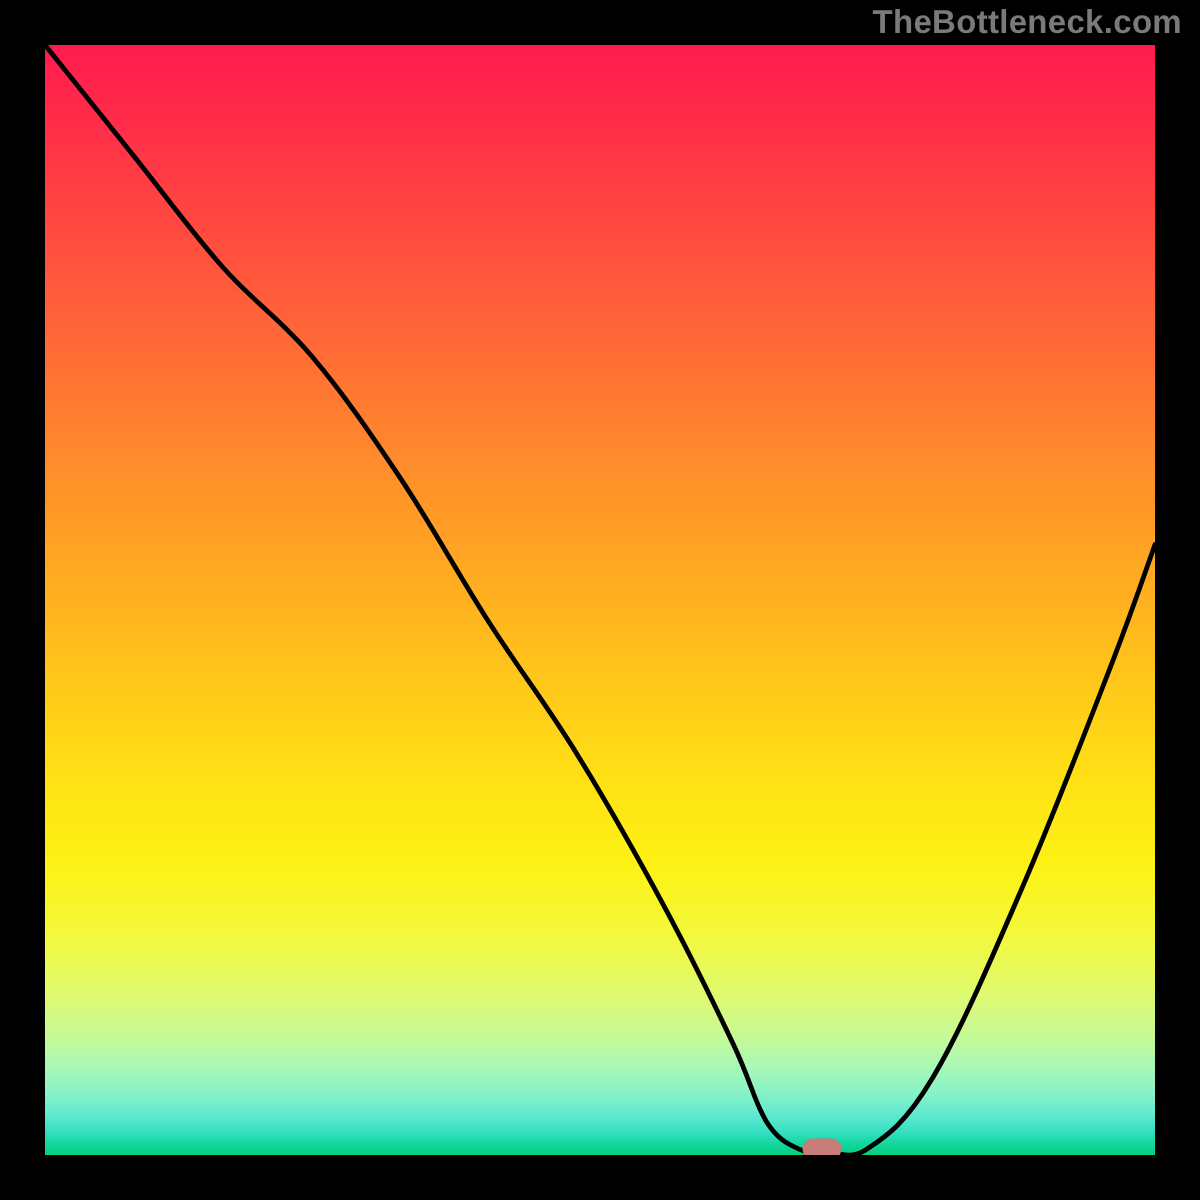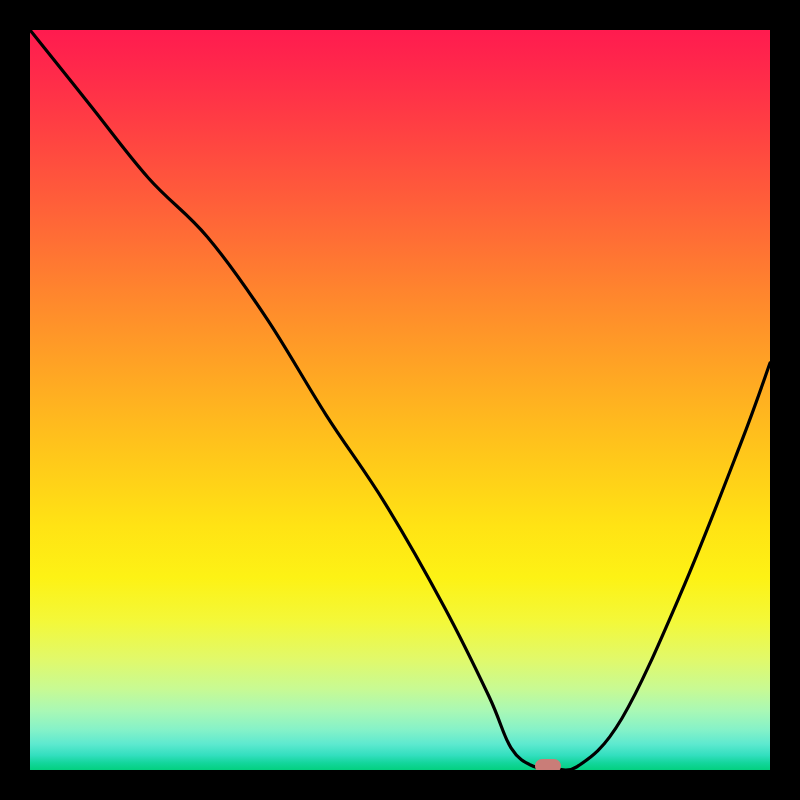--- a/index.html
+++ b/index.html
@@ -71,20 +71,21 @@
     height: 14px;
     border-radius: 7px;
     background: #c97d78;
     transform: translate(-50%, -50%);
   }
 </style>
 </head>
 <body>
 
 <div class="frame">
+  <div class="watermark">TheBottleneck.com</div>
 
   <div class="plot">
     <div class="gradient"></div>
 
     <svg class="curve" viewBox="0 0 740 740" preserveAspectRatio="none">
       <path fill="none" stroke="#000" stroke-width="3.2" stroke-linecap="round" d="M 0.0 0.0 C 10.7 13.3, 37.9 47.4, 59.2 74.0 C 80.5 100.6, 97.1 124.0, 118.4 148.0 C 139.7 172.0, 156.3 181.9, 177.6 207.2 C 198.9 232.5, 215.5 256.6, 236.8 288.6 C 258.1 320.6, 274.7 351.5, 296.0 384.8 C 317.3 418.1, 333.9 439.0, 355.2 473.6 C 376.5 508.2, 395.8 542.6, 414.4 577.2 C 433.0 611.8, 446.8 640.7, 458.8 666.0 C 470.8 691.3, 473.0 705.1, 481.0 717.8 C 489.0 730.5, 496.5 733.0, 503.2 736.3 C 509.9 739.6, 510.0 736.3, 518.0 736.3 C 526.0 736.3, 534.3 745.0, 547.6 736.3 C 560.9 727.6, 573.4 719.5, 592.0 688.2 C 610.6 656.9, 629.9 611.7, 651.2 562.4 C 672.5 513.1, 694.4 455.7, 710.4 414.4 C 726.4 373.1, 734.7 347.7, 740.0 333.0"></path>
     </svg>
 
     <div class="marker" style="left: 518px; top: 736.3px;"></div>
   </div>

